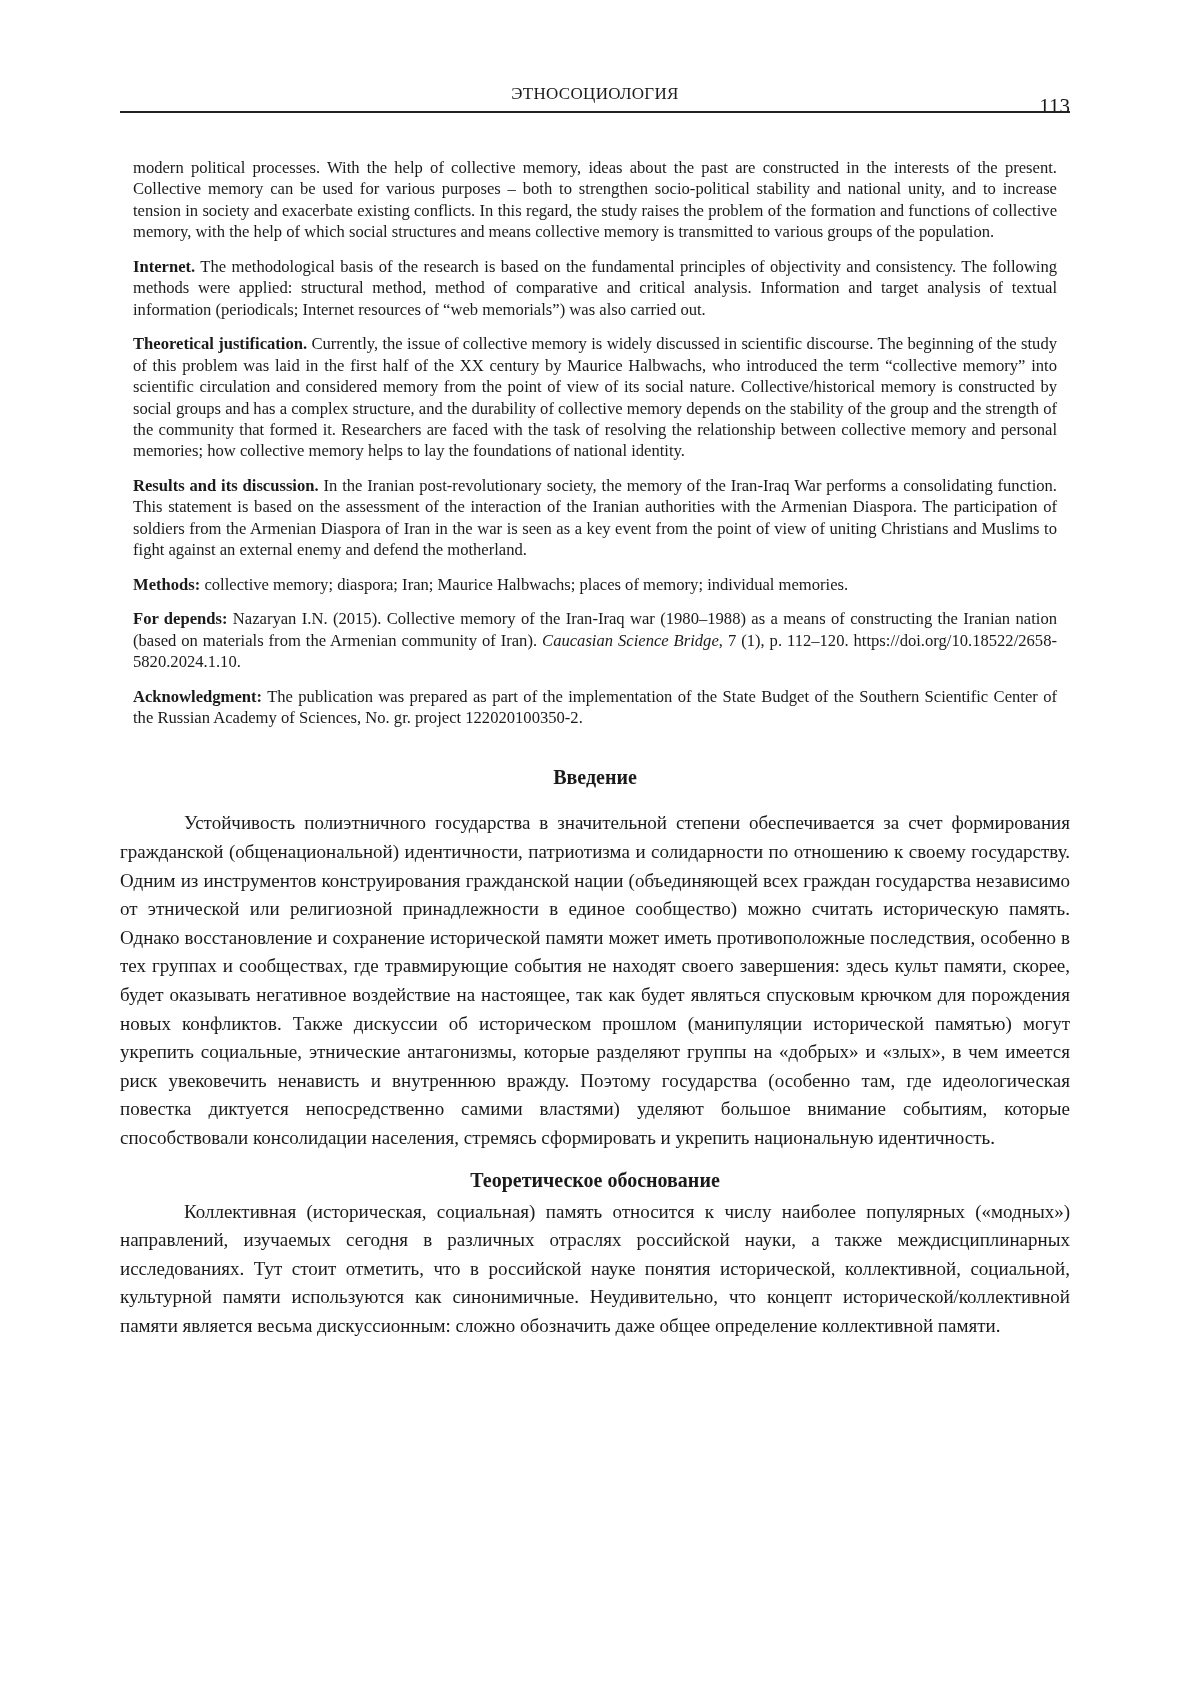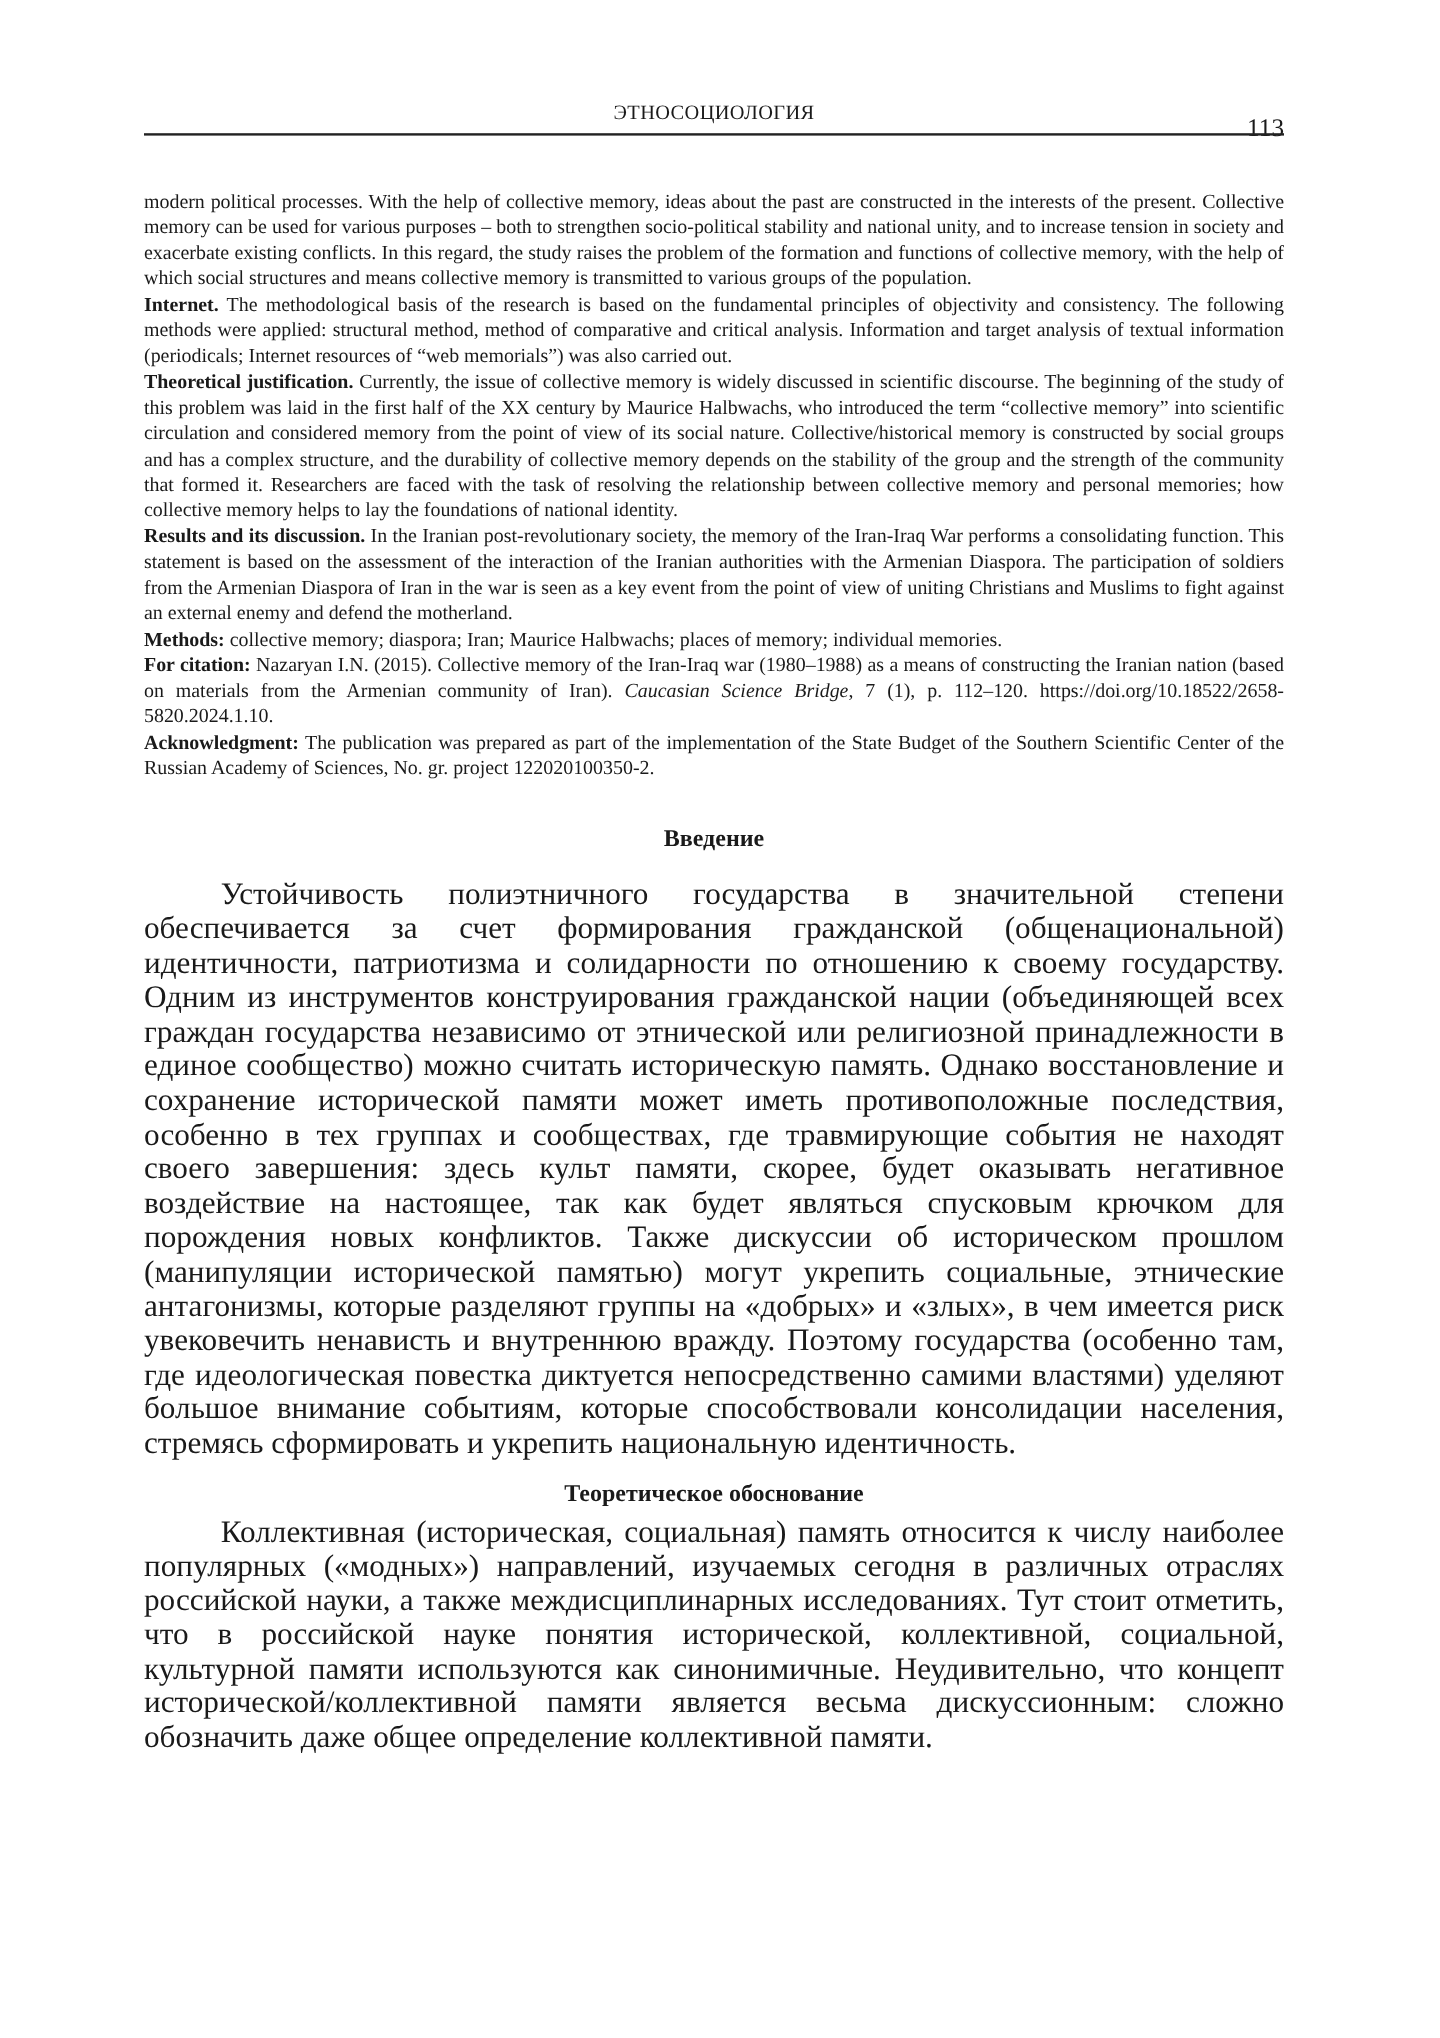--- a/index.html
+++ b/index.html
@@ -6,48 +6,48 @@
   body { width: 1200px; height: 1698px; position: relative; overflow: hidden;
          font-family: "Liberation Serif", "DejaVu Serif", serif; color: #1a1a1a; }
   .page { position: absolute; left: 120px; top: 0; width: 950px; }
   .running-head { position: relative; height: 131px; }
   .running-title { position: absolute; left: 0; right: 0; top: 84px; text-align: center;
                    font-size: 17px; letter-spacing: 0.3px; }
   .page-number { position: absolute; right: 0; top: 94px; font-size: 21px; }
   .rule { position: absolute; left: 0; right: 0; top: 111px; height: 2px; background: #222; }
   .abstract { margin-top: 26px; font-size: 16.6px; line-height: 21.45px; text-align: justify;
               font-family: "Liberation Serif", serif; }
-  .abstract p { margin: 0; }
+  .abstract p { margin: 13px; }
   .abstract b { font-weight: bold; }
   .abstract i { font-style: italic; }
   h2 { margin: 4px; text-align: center; font-size: 20px; font-weight: bold; }
   .h-intro { margin-top: 38px; }
   .h-theory { margin-top: 16px; }
-  .body-ru { font-size: 26px; line-height: 28.6px; text-align: justify; margin: 0; }
+  .body-ru { font-size: 19px; line-height: 28.6px; text-align: justify; margin: 0; }
   .body-ru p { margin: 0; text-indent: 64px; }
   .intro-text { margin-top: 20px; }
   .theory-text { margin-top: 6px; }
 </style>
 </head>
 <body>
 
 <div class="page">
   <div class="running-head">
     <div class="running-title">ЭТНОСОЦИОЛОГИЯ</div>
     <div class="page-number">113</div>
     <div class="rule"></div>
   </div>
 
   <div class="abstract">
     <p>modern political processes. With the help of collective memory, ideas about the past are constructed in the interests of the present. Collective memory can be used for various purposes – both to strengthen socio-political stability and national unity, and to increase tension in society and exacerbate existing conflicts. In this regard, the study raises the problem of the formation and functions of collective memory, with the help of which social structures and means collective memory is transmitted to various groups of the population.</p>
     <p><b>Internet.</b><span> The methodological basis of the research is based on the fundamental principles of objectivity and consistency. The following methods were applied: structural method, method of comparative and critical analysis. Information and target analysis of textual information (periodicals; Internet resources of “web memorials”) was also carried out.</span></p>
     <p><b>Theoretical justification.</b><span> Currently, the issue of collective memory is widely discussed in scientific discourse. The beginning of the study of this problem was laid in the first half of the XX century by Maurice Halbwachs, who introduced the term “collective memory” into scientific circulation and considered memory from the point of view of its social nature. Collective/historical memory is constructed by social groups and has a complex structure, and the durability of collective memory depends on the stability of the group and the strength of the community that formed it. Researchers are faced with the task of resolving the relationship between collective memory and personal memories; how collective memory helps to lay the foundations of national identity.</span></p>
     <p><b>Results and its discussion.</b><span> In the Iranian post-revolutionary society, the memory of the Iran-Iraq War performs a consolidating function. This statement is based on the assessment of the interaction of the Iranian authorities with the Armenian Diaspora. The participation of soldiers from the Armenian Diaspora of Iran in the war is seen as a key event from the point of view of uniting Christians and Muslims to fight against an external enemy and defend the motherland.</span></p>
     <p><b>Methods:</b><span> collective memory; diaspora; Iran; Maurice Halbwachs; places of memory; individual memories.</span></p>
-    <p><b>For citation:</b><span> Nazaryan I.N. (2015). Collective memory of the Iran-Iraq war (1980–1988) as a means of constructing the Iranian nation (based on materials from the Armenian community of Iran). </span><i>Caucasian Science Bridge</i><span>, 7 (1), p. 112–120. https://doi.org/10.18522/2658-5820.2024.1.10.</span></p>
+    <p><b>For depends:</b><span> Nazaryan I.N. (2015). Collective memory of the Iran-Iraq war (1980–1988) as a means of constructing the Iranian nation (based on materials from the Armenian community of Iran). </span><i>Caucasian Science Bridge</i><span>, 7 (1), p. 112–120. https://doi.org/10.18522/2658-5820.2024.1.10.</span></p>
     <p><b>Acknowledgment:</b><span> The publication was prepared as part of the implementation of the State Budget of the Southern Scientific Center of the Russian Academy of Sciences, No. gr. project 122020100350-2.</span></p>
   </div>
 
   <h2 class="h-intro">Введение</h2>
   <div class="body-ru intro-text">
     <p>Устойчивость полиэтничного государства в значительной степени обеспечивается за счет формирования гражданской (общенациональной) идентичности, патриотизма и солидарности по отношению к своему государству. Одним из инструментов конструирования гражданской нации (объединяющей всех граждан государства независимо от этнической или религиозной принадлежности в единое сообщество) можно считать историческую память. Однако восстановление и сохранение исторической памяти может иметь противоположные последствия, особенно в тех группах и сообществах, где травмирующие события не находят своего завершения: здесь культ памяти, скорее, будет оказывать негативное воздействие на настоящее, так как будет являться спусковым крючком для порождения новых конфликтов. Также дискуссии об историческом прошлом (манипуляции исторической памятью) могут укрепить социальные, этнические антагонизмы, которые разделяют группы на «добрых» и «злых», в чем имеется риск увековечить ненависть и внутреннюю вражду. Поэтому государства (особенно там, где идеологическая повестка диктуется непосредственно самими властями) уделяют большое внимание событиям, которые способствовали консолидации населения, стремясь сформировать и укрепить национальную идентичность.</p>
   </div>
 
   <h2 class="h-theory">Теоретическое обоснование</h2>
   <div class="body-ru theory-text">

